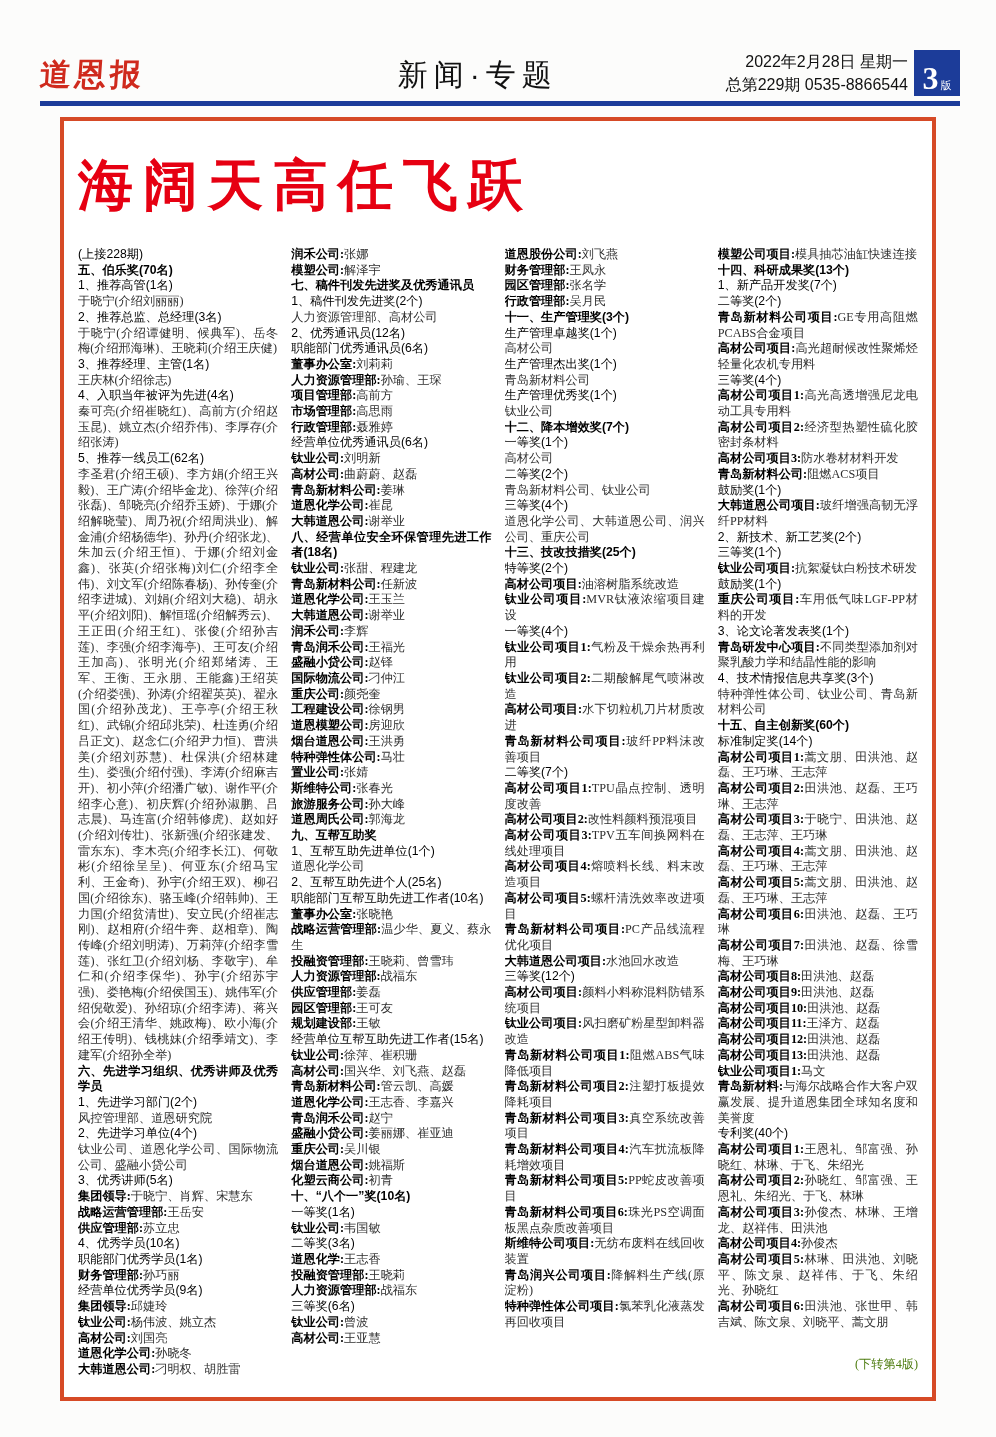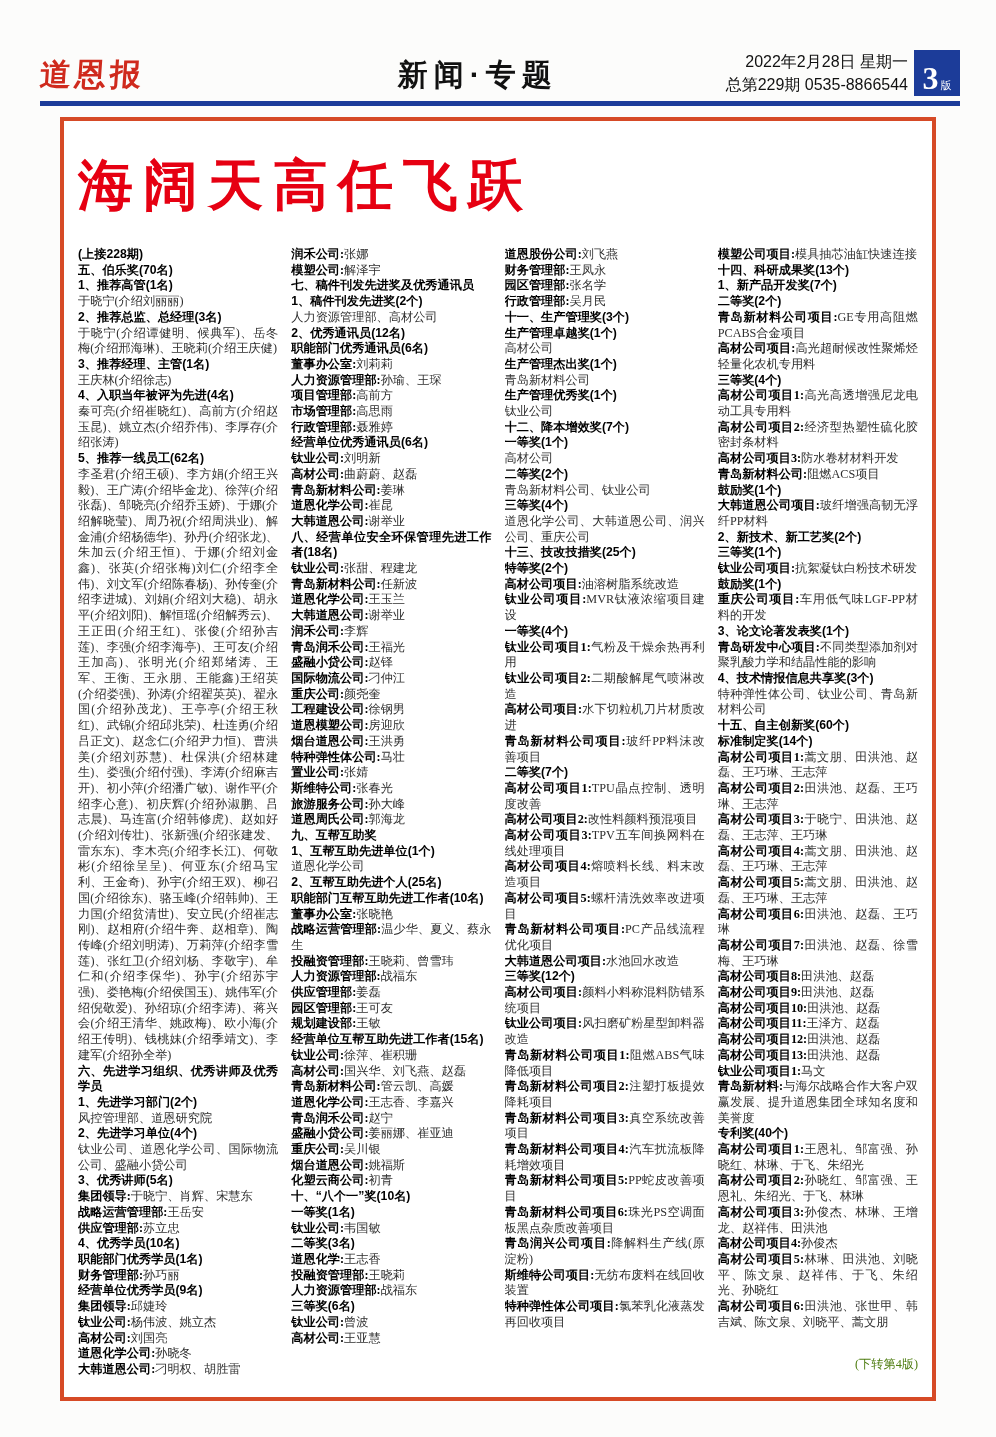--- a/index.html
+++ b/index.html
@@ -12,21 +12,21 @@
   }
   
   .masthead{padding:44px 36px 0 40px;}
   .mast-row{display:flex;align-items:flex-end;height:52px;}
   .logo{
     width:190px;font-size:31px;font-weight:800;color:#cf2a1d;
     font-family:"Liberation Serif",serif;
     letter-spacing:4px;transform:skewX(-4deg);
   }
   .section-title{
-    flex:1;text-align:center;font-size:30px;font-weight:700;color:#111;
+    flex:1;text-align:center;font-size:30px;font-weight:400;color:#111;
     font-family:"Liberation Sans",sans-serif;letter-spacing:6px;
   }
   .mast-right{display:flex;align-items:flex-end;}
   .date-block{
     text-align:right;font-size:16px;line-height:1.4;color:#111;
     font-family:"Liberation Sans",sans-serif;margin-right:6px;white-space:nowrap;
   }
   .page-box{
     width:46px;height:46px;background:#1c3c99;color:#fff;
     display:flex;align-items:flex-end;justify-content:center;
@@ -52,21 +52,21 @@
   .subhead{
     margin-top:20px;text-align:center;
     font-size:21px;color:#000;font-family:"Liberation Serif",serif;
     letter-spacing:1px;
   }
   
   .cols{display:flex;gap:13px;margin-top:24px;height:1142px;overflow:hidden;}
   .col{flex:1 1 0;overflow:hidden;}
   .col p{margin:0;font-size:12.2px;line-height:15.7px;text-align:justify;}
   .h1{font-family:"Liberation Sans",sans-serif;font-weight:700;font-size:13.3px;color:#000;}
-  .h2{font-family:"Liberation Sans",sans-serif;font-weight:700;font-size:12.6px;color:#000;}
+  .h2{font-family:"Liberation Sans",sans-serif;font-weight:400;font-size:12.6px;color:#000;}
   .p,.lb{font-family:"Liberation Serif",serif;color:#2e2e2e;}
   .lb b{font-weight:700;color:#000;}
   .note{text-align:right !important;margin-top:26px !important;color:#4d7c0f;}
 </style>
 </head>
 <body>
 
 <div class="masthead">
   <div class="mast-row">
     <div class="logo">道恩报</div>
@@ -228,22 +228,22 @@
         <p class="lb"><b>大韩道恩公司项目:</b>水池回水改造</p>
         <p class="h2">三等奖(12个)</p>
         <p class="lb"><b>高材公司项目:</b>颜料小料称混料防错系统项目</p>
         <p class="lb"><b>钛业公司项目:</b>风扫磨矿粉星型卸料器改造</p>
         <p class="lb"><b>青岛新材料公司项目1:</b>阻燃ABS气味降低项目</p>
         <p class="lb"><b>青岛新材料公司项目2:</b>注塑打板提效降耗项目</p>
         <p class="lb"><b>青岛新材料公司项目3:</b>真空系统改善项目</p>
         <p class="lb"><b>青岛新材料公司项目4:</b>汽车扰流板降耗增效项目</p>
         <p class="lb"><b>青岛新材料公司项目5:</b>PP蛇皮改善项目</p>
         <p class="lb"><b>青岛新材料公司项目6:</b>珠光PS空调面板黑点杂质改善项目</p>
+        <p class="lb"><b>斯维特公司项目:</b>无纺布废料在线回收装置</p>
         <p class="lb"><b>青岛润兴公司项目:</b>降解料生产线(原淀粉)</p>
-        <p class="lb"><b>斯维特公司项目:</b>无纺布废料在线回收装置</p>
         <p class="lb"><b>特种弹性体公司项目:</b>氯苯乳化液蒸发再回收项目</p>
       </div>
       <div class="col">
         <p class="lb"><b>模塑公司项目:</b>模具抽芯油缸快速连接</p>
         <p class="h1">十四、科研成果奖(13个)</p>
         <p class="h2">1、新产品开发奖(7个)</p>
         <p class="h2">二等奖(2个)</p>
         <p class="lb"><b>青岛新材料公司项目:</b>GE专用高阻燃PCABS合金项目</p>
         <p class="lb"><b>高材公司项目:</b>高光超耐候改性聚烯烃轻量化农机专用料</p>
         <p class="h2">三等奖(4个)</p>

